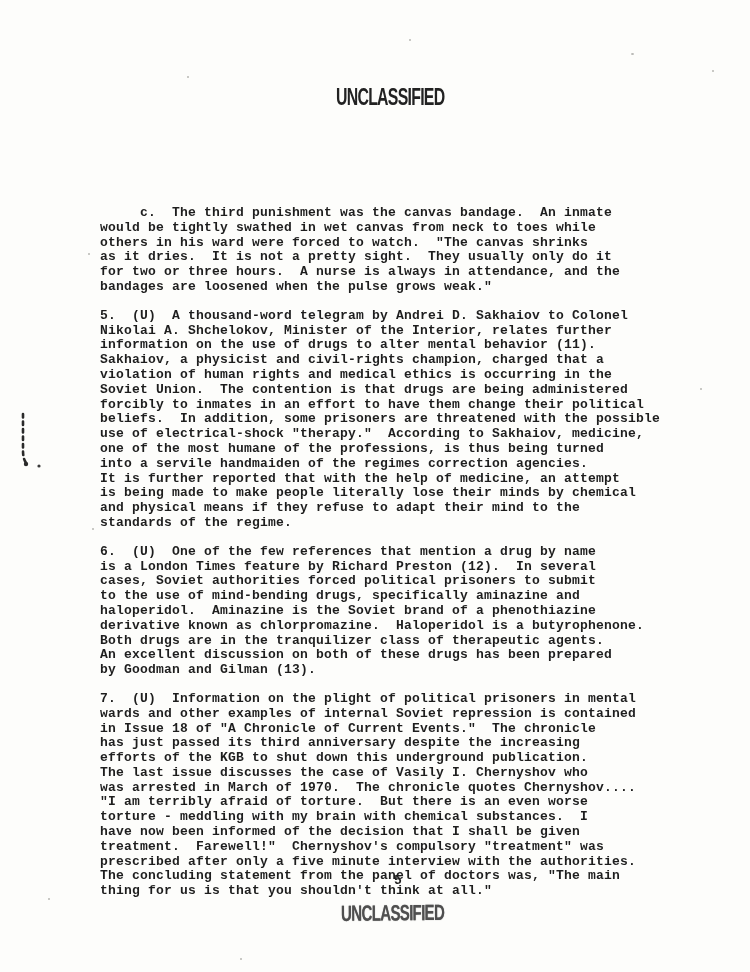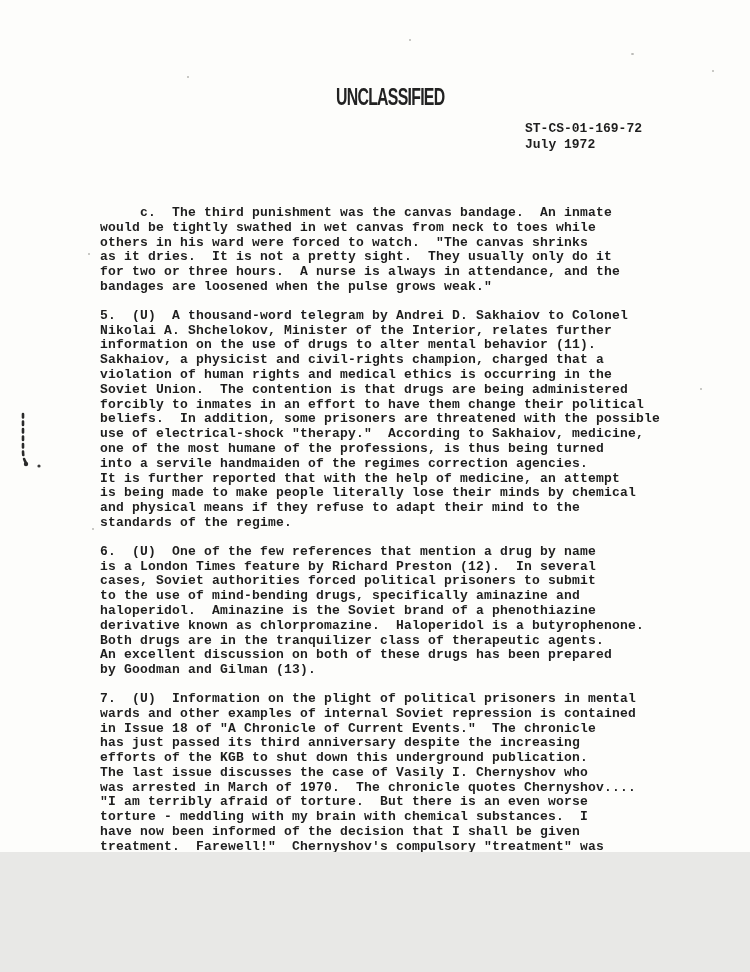--- a/index.html
+++ b/index.html
@@ -1,18 +1,18 @@
 <!DOCTYPE html>
 <html><head>
 <meta charset="utf-8">
 <style>
   html,body{margin:0;padding:0;background:#e8e8e6;}
   .page{
     position:relative;
-    width:750px;height:852px;
+    width:750px;height:972px;
     margin:0 auto;
     background:#fdfdfb;
     overflow:hidden;
     font-family:"Liberation Mono","DejaVu Sans Mono",monospace;
     color:#1e1e1e;
   }
   .stamp{
     position:absolute;
     font-family:"Liberation Sans","DejaVu Sans",sans-serif;
     font-weight:700;
@@ -58,24 +58,20 @@
   .margin-mark{position:absolute;left:12px;top:406px;}
   .speck{position:absolute;width:2px;height:2px;border-radius:50%;background:#9a9a96;opacity:.7;}
 </style>
 </head>
 <body>
 
 <div class="page">
 
   <div class="stamp header-stamp">UNCLASSIFIED</div>
 
-  <div class="docref">
-    <div>ST-CS-01-169-72</div>
-    <div>July 1972</div>
-  </div>
 
   <div class="body-text">
     <p>     c.  The third punishment was the canvas bandage.  An inmate
 would be tightly swathed in wet canvas from neck to toes while
 others in his ward were forced to watch.  "The canvas shrinks
 as it dries.  It is not a pretty sight.  They usually only do it
 for two or three hours.  A nurse is always in attendance, and the
 bandages are loosened when the pulse grows weak."</p>
     <p>5.  (U)  A thousand-word telegram by Andrei D. Sakhaiov to Colonel
 Nikolai A. Shchelokov, Minister of the Interior, relates further

